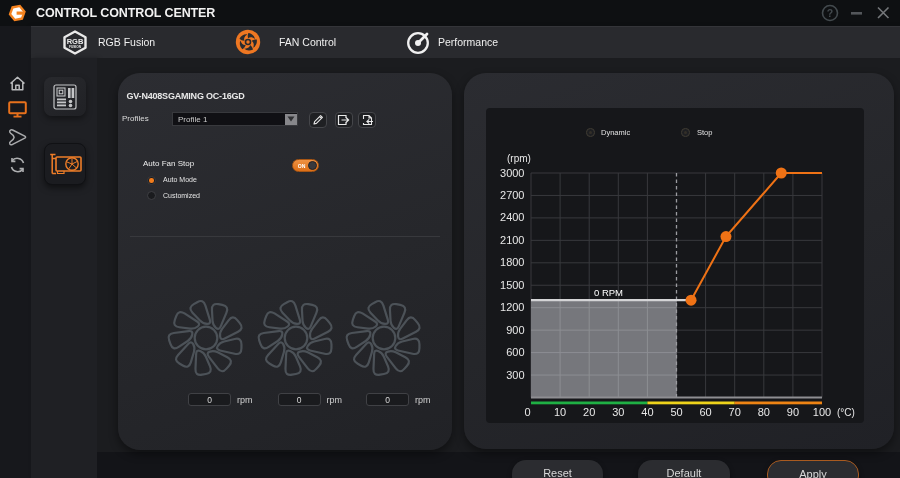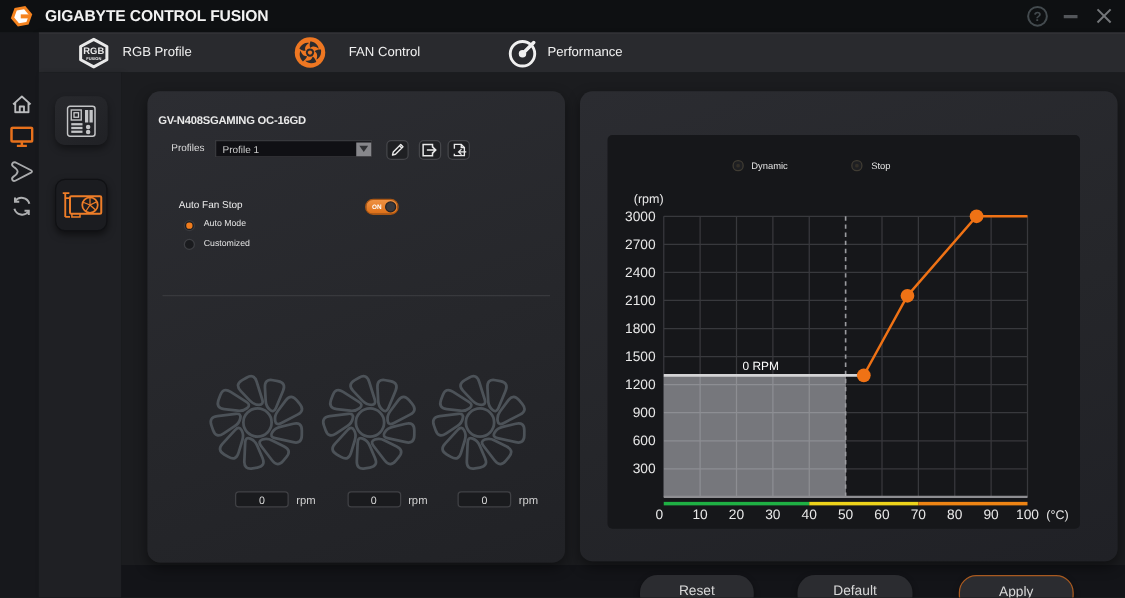--- a/index.html
+++ b/index.html
@@ -12,35 +12,35 @@
 
   #navbar { left:31px; top:26px; width:869px; height:32px; background:#292a2e; border-top:1px solid #343539; box-shadow:0 3px 6px rgba(0,0,0,0.35); }
   .navitem { top:0; height:32px; display:flex; align-items:center; color:#f0f0f0; font-size:10.5px; }
 
   #strip { left:0; top:26px; width:31px; height:452px; background:#17181c; }
   #rail  { left:31px; top:58px; width:66px; height:420px; background:#1f2024; box-shadow: 2px 0 4px rgba(0,0,0,0.25); }
 
   #main { left:97px; top:58px; width:803px; height:420px; background:#1b1c1f; }
   #footer { left:97px; top:452px; width:803px; height:26px; background:#131418; }
 
-  .card { border-radius:10px;padding-left:44px; }
+  .card { border-radius:22px;padding-left:44px; }
   #cardL { left:118px; top:73px; width:334px; height:377px;
            background:linear-gradient(160deg,#2c2d32 0%,#26272b 55%,#212226 100%);
            box-shadow:0 4px 10px rgba(0,0,0,0.45); }
   #cardR { left:464px; top:73px; width:430px; height:376px;
            background:linear-gradient(160deg,#2b2c31 0%,#25262a 55%,#202126 100%);
            box-shadow:0 4px 10px rgba(0,0,0,0.45); }
 
   .devcard { left:44px; width:42px; border-radius:8px; }
   #dev1 { top:77px; height:39px; background:linear-gradient(145deg,#28292d,#202125); box-shadow:0 3px 6px rgba(0,0,0,0.4); }
   #dev2 { top:143px; height:42px; background:#1b1c20; border:1px solid #101114; box-shadow:0 3px 6px rgba(0,0,0,0.5); }
 
   
   #gvtitle { left:8.5px; top:18px; font-size:9px; font-weight:bold; color:#e9e9e9; letter-spacing:-0.2px; }
-  #profiles-lbl { left:19px; top:41px; font-size:8px; color:#dcdcdc;text-align:center; }
+  #profiles-lbl { left:4px; top:41px; font-size:8px; color:#dcdcdc;text-align:center; }
   #dropdown { left:54px; top:39px; width:126px; height:14px; background:#101014; border:1px solid #38393d; display:flex; align-items:center; }
   #dropdown .dtext { font-size:8px; color:#cccccc; padding-left:5px; flex:1; }
   #dropdown .dbtn { width:12px; height:11px; background:#87878b; display:flex; align-items:center; justify-content:center; margin-right:0.5px; }
   .iconbtn { top:38.5px; width:18px; height:16.5px; background:#1f2023; border:1px solid #45464a; border-radius:4px; display:flex; align-items:center; justify-content:center; }
 
   #afs-lbl { left:25px; top:86px; font-size:8px; color:#ededed;text-align:right; }
   #toggle { left:174px; top:85.5px; width:27px; height:13px; border-radius:7px;
             background:linear-gradient(180deg,#ef9243,#dd6f17); border:1px solid #a85614; }
   #toggle .on { position:absolute; left:4px; top:3px; font-size:6px; font-weight:bold; color:#fff; transform:scale(0.85); }
   #toggle .knob { position:absolute; right:1px; top:1px; width:9px; height:9px; border-radius:50%; background:#39393d; border:1px solid #232327; }
@@ -65,21 +65,21 @@
   .dynradio::after { content:""; position:absolute; left:2px; top:2px; width:3px; height:3px; border-radius:50%; background:#332f28; }
 
   .btn { top:460px; height:30px; background:#2b2c30; border-radius:14px; color:#d8d8d8; font-size:11px;
          display:flex; align-items:flex-start; justify-content:center; padding-top:7px; box-shadow:0 2px 5px rgba(0,0,0,0.4); }
   #btn-apply { border:1px solid #a85a20; }
 </style>
 </head>
 <body>
 
 <div id="titlebar" class="abs"></div>
-<div id="title-text" class="abs">GIGABYTE CONTROL FUSION</div>
+<div id="title-text" class="abs">CONTROL CONTROL CENTER</div>
 <svg class="abs" style="left:8px; top:3px;" width="19" height="20" viewBox="0 0 19 20">
   <g transform="rotate(-10,9.25,10)">
     <polygon points="17.95,10 13.6,2.47 4.9,2.47 0.55,10 4.9,17.53 13.6,17.53" fill="#f5831f"></polygon>
     <polygon points="15.25,10 12.25,4.8 6.25,4.8 3.25,10 6.25,15.2 12.25,15.2" fill="#ffffff"></polygon>
   </g>
   <rect x="8.6" y="8.5" width="7.2" height="3.2" fill="#f5831f"></rect>
 </svg>
 
 <svg class="abs" style="left:820px; top:4px;" width="72" height="18" viewBox="0 0 72 18">
   <circle cx="10" cy="9" r="7.5" fill="none" stroke="#434a4e" stroke-width="1.6"></circle>
@@ -88,21 +88,21 @@
   <path d="M58 3.5 L68.5 14 M68.5 3.5 L58 14" stroke="#74777a" stroke-width="1.6"></path>
 </svg>
 
 <div id="navbar" class="abs"></div>
 
 <svg class="abs" style="left:62px; top:30px;" width="26" height="25" viewBox="0 0 26 25">
   <polygon points="13,1.5 23.5,7.2 23.5,17.8 13,23.5 2.5,17.8 2.5,7.2" fill="none" stroke="#e9e9e9" stroke-width="2.4" stroke-linejoin="round"></polygon>
   <text x="13" y="13.5" font-size="7.5" font-weight="bold" fill="#e9e9e9" text-anchor="middle" font-family="Liberation Sans">RGB</text>
   <text x="13" y="18" font-size="3.2" font-weight="bold" fill="#e9e9e9" text-anchor="middle" font-family="Liberation Sans">FUSION</text>
 </svg>
-<div class="navitem abs" style="left:98px; top:26px;">RGB Profile</div>
+<div class="navitem abs" style="left:98px; top:26px;">RGB Fusion</div>
 
 <svg class="abs" style="left:235px; top:29px;" width="26" height="26" viewBox="0 0 26 26">
   <circle cx="13" cy="13" r="12.2" fill="#ee7722"></circle>
   <g fill="#2a2b2e">
     <path d="M13.4 3.9 C 17.2 4.5 19.6 7 20 9.9 C 17.1 7.5 14.7 7.8 13.2 9.3 C 12.5 7.5 12.6 5.6 13.4 3.9 Z" transform="rotate(0,13,13)"></path>
     <path d="M13.4 3.9 C 17.2 4.5 19.6 7 20 9.9 C 17.1 7.5 14.7 7.8 13.2 9.3 C 12.5 7.5 12.6 5.6 13.4 3.9 Z" transform="rotate(72,13,13)"></path>
     <path d="M13.4 3.9 C 17.2 4.5 19.6 7 20 9.9 C 17.1 7.5 14.7 7.8 13.2 9.3 C 12.5 7.5 12.6 5.6 13.4 3.9 Z" transform="rotate(144,13,13)"></path>
     <path d="M13.4 3.9 C 17.2 4.5 19.6 7 20 9.9 C 17.1 7.5 14.7 7.8 13.2 9.3 C 12.5 7.5 12.6 5.6 13.4 3.9 Z" transform="rotate(216,13,13)"></path>
     <path d="M13.4 3.9 C 17.2 4.5 19.6 7 20 9.9 C 17.1 7.5 14.7 7.8 13.2 9.3 C 12.5 7.5 12.6 5.6 13.4 3.9 Z" transform="rotate(288,13,13)"></path>
   </g>

